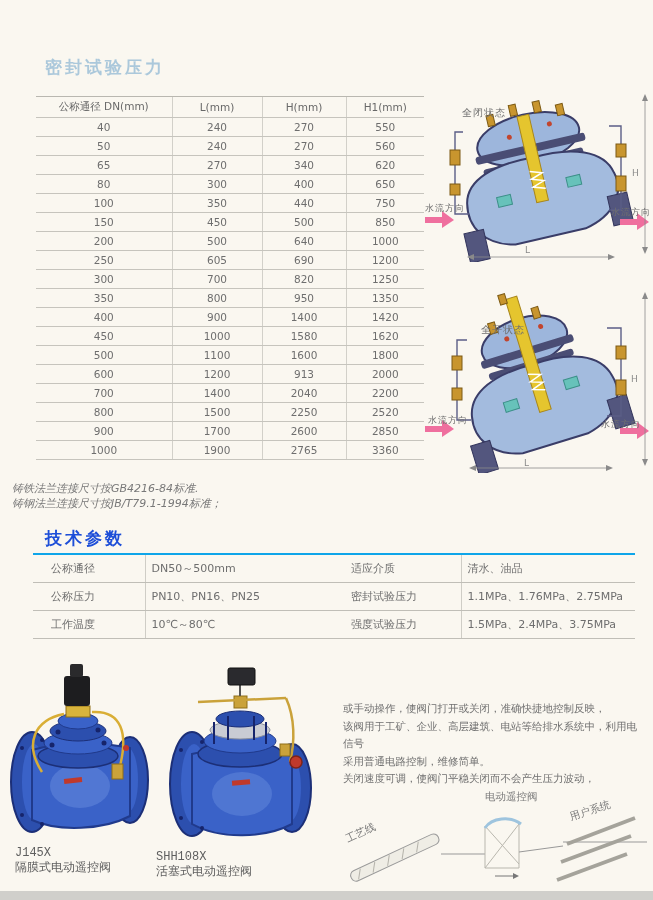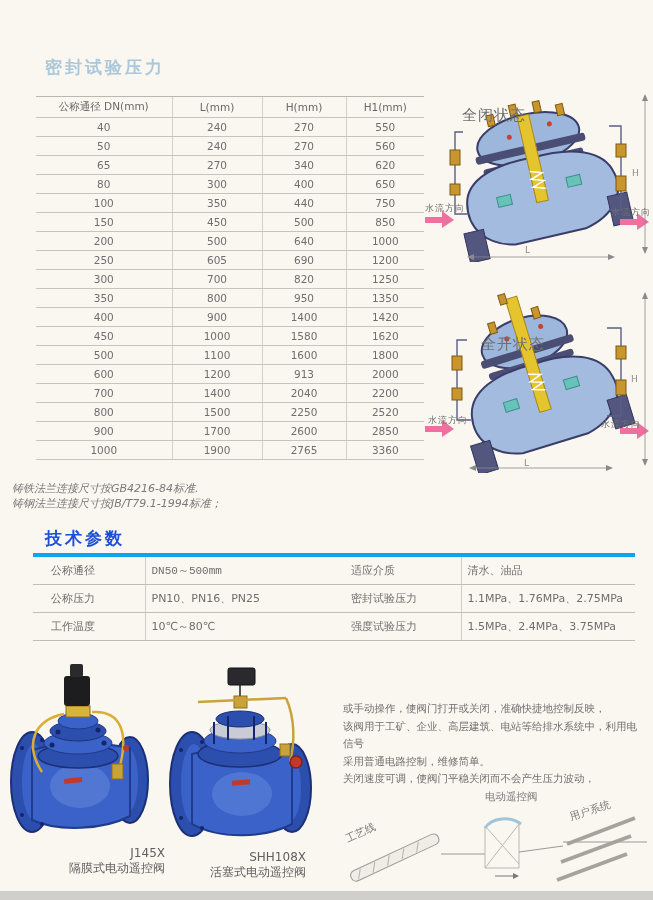--- a/index.html
+++ b/index.html
@@ -20,34 +20,34 @@
   table.dim td+td,table.dim th+th{border-left:1px solid #d2d0c9;}
 
   .notes{position:absolute;left:12px;top:481px;font-size:11px;line-height:15px;color:#787878;font-style:italic;}
 
   
   .tech{position:absolute;top:553px;border-collapse:collapse;font-size:11px;color:#6e6e6e;}
   .tech td{border-bottom:1px solid #c0beb7;padding:6px 6px;height:15px;}
   .tech td.lbl{border-right:1px solid #cfcdc6;padding-left:18px;}
   .tech-l{left:33px;width:300px;}
   .tech-r{left:333px;width:302px;}
-  .tech tr:first-child td{border-top:4px solid #0ea5e9;font-family:Liberation Mono, monospace;}
+  .tech tr:first-child td{border-top:2px solid #0ea5e9;}
 
   
   .diag{position:absolute;}
   .d1{left:423px;top:92px;width:228px;height:170px;}
   .d2{left:423px;top:288px;width:228px;height:185px;}
-  .diag .lab{position:absolute;font-size:15px;color:#6f6f6f;letter-spacing:1px;}
+  .diag .lab{position:absolute;font-size:10px;color:#6f6f6f;letter-spacing:1px;}
   .diag .dimlab{position:absolute;font-size:9px;color:#8a8a8a;}
 
   
   .photo{position:absolute;}
   .p1{left:8px;top:650px;width:147px;height:194px;}
   .p2{left:166px;top:656px;width:152px;height:190px;}
-  .caption{position:absolute;text-align:right;font-size:12px;color:#5f5f5f;line-height:15px;}
+  .caption{position:absolute;text-align:left;font-size:12px;color:#5f5f5f;line-height:15px;font-family:Liberation Mono, monospace;}
   .c1{left:15px;top:846px;width:150px;}
   .c2{left:156px;top:850px;width:150px;}
 
   .desc{position:absolute;left:343px;top:700px;width:304px;font-size:10.5px;
         line-height:17.5px;color:#707070;}
 
   
   .install{position:absolute;left:335px;top:786px;width:316px;height:106px;}
   .install .lab{position:absolute;font-size:10.5px;color:#7a7a7a;}
   .lab-proc{left:10px;top:40px;transform:rotate(-25deg);}
@@ -261,21 +261,21 @@
       <polygon points="19,132 31,141 19,149" fill="#ef6f9e"></polygon>
       <rect x="197" y="140" width="17" height="6" fill="#ef6f9e"></rect>
       <polygon points="214,134 226,143 214,151" fill="#ef6f9e"></polygon>
       <line x1="222" y1="8" x2="222" y2="174" stroke="#8a8a8a" stroke-width="0.8"></line>
       <polygon points="222,4 219,11 225,11" fill="#8a8a8a"></polygon>
       <polygon points="222,178 219,171 225,171" fill="#8a8a8a"></polygon>
       <line x1="50" y1="180" x2="186" y2="180" stroke="#8a8a8a" stroke-width="0.8"></line>
       <polygon points="46,180 53,177 53,183" fill="#8a8a8a"></polygon>
       <polygon points="190,180 183,177 183,183" fill="#8a8a8a"></polygon>
     </svg>
-    <div class="lab" style="left:58px;top:35px;margin-top:12px;">全开状态</div>
+    <div class="lab" style="left:58px;top:35px;">全开状态</div>
     <div class="lab" style="left:5px;top:126px;font-size:9px;">水流方向</div>
     <div class="lab" style="left:178px;top:130px;font-size:9px;">水流方向</div>
     <div class="dimlab" style="left:208px;top:86px;">H</div>
     <div class="dimlab" style="left:101px;top:170px;">L</div>
   </div>
 
   <div class="notes">
       <div>铸铁法兰连接尺寸按GB4216-84标准.</div>
       <div>铸钢法兰连接尺寸按JB/T79.1-1994标准；</div>
     </div>

